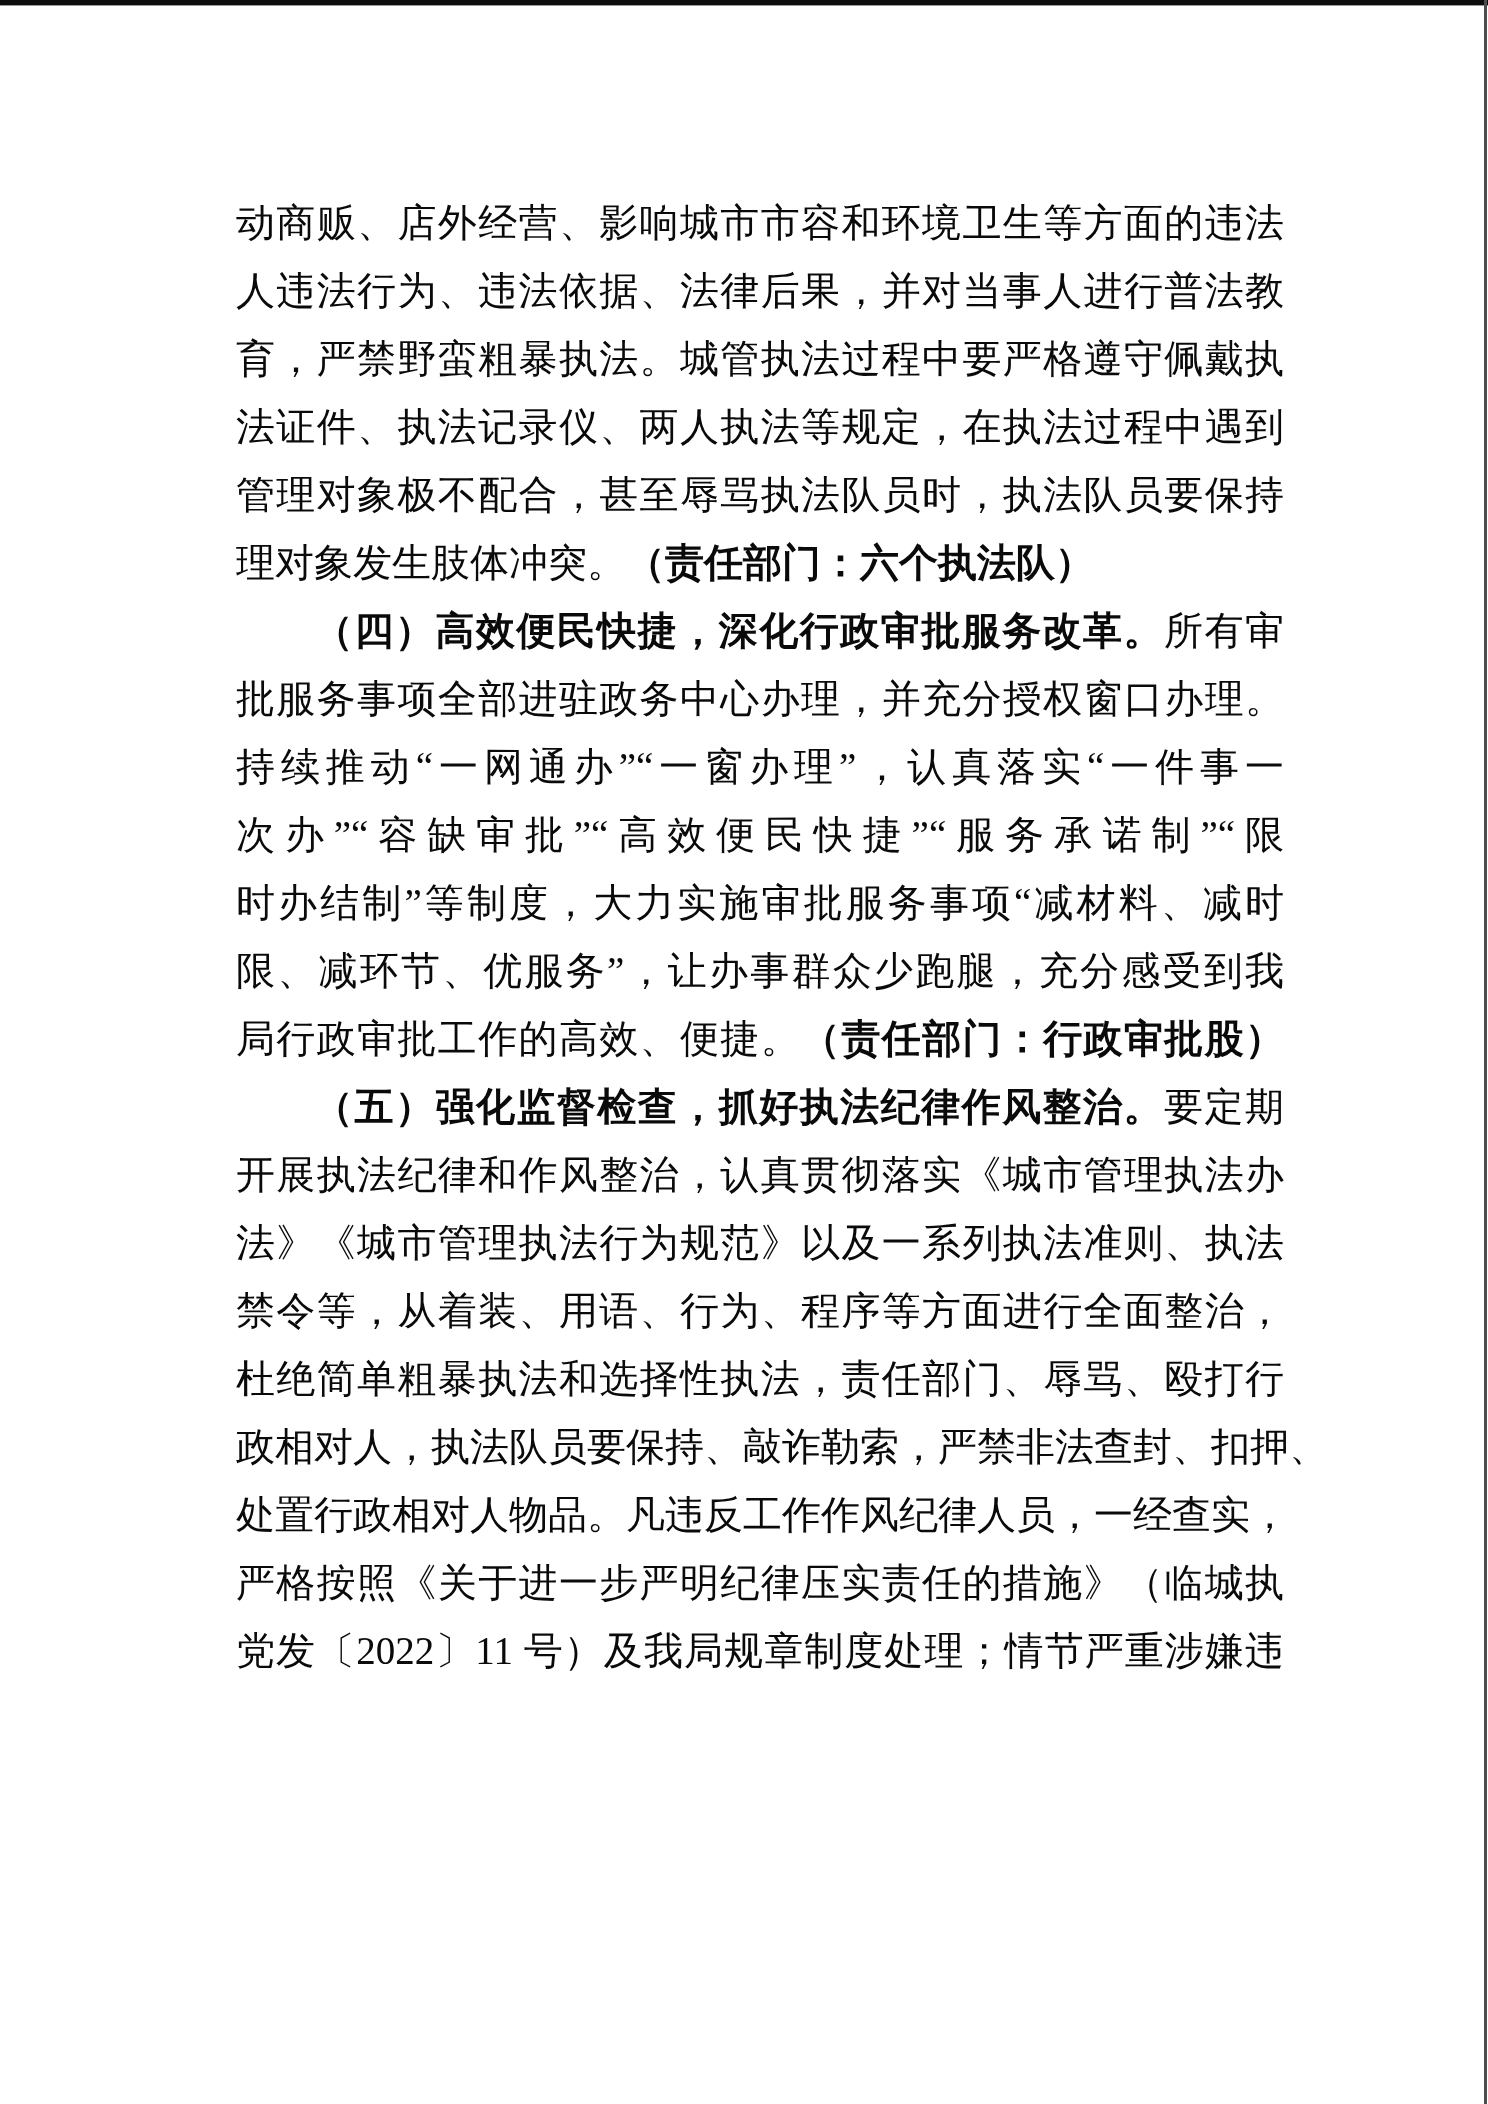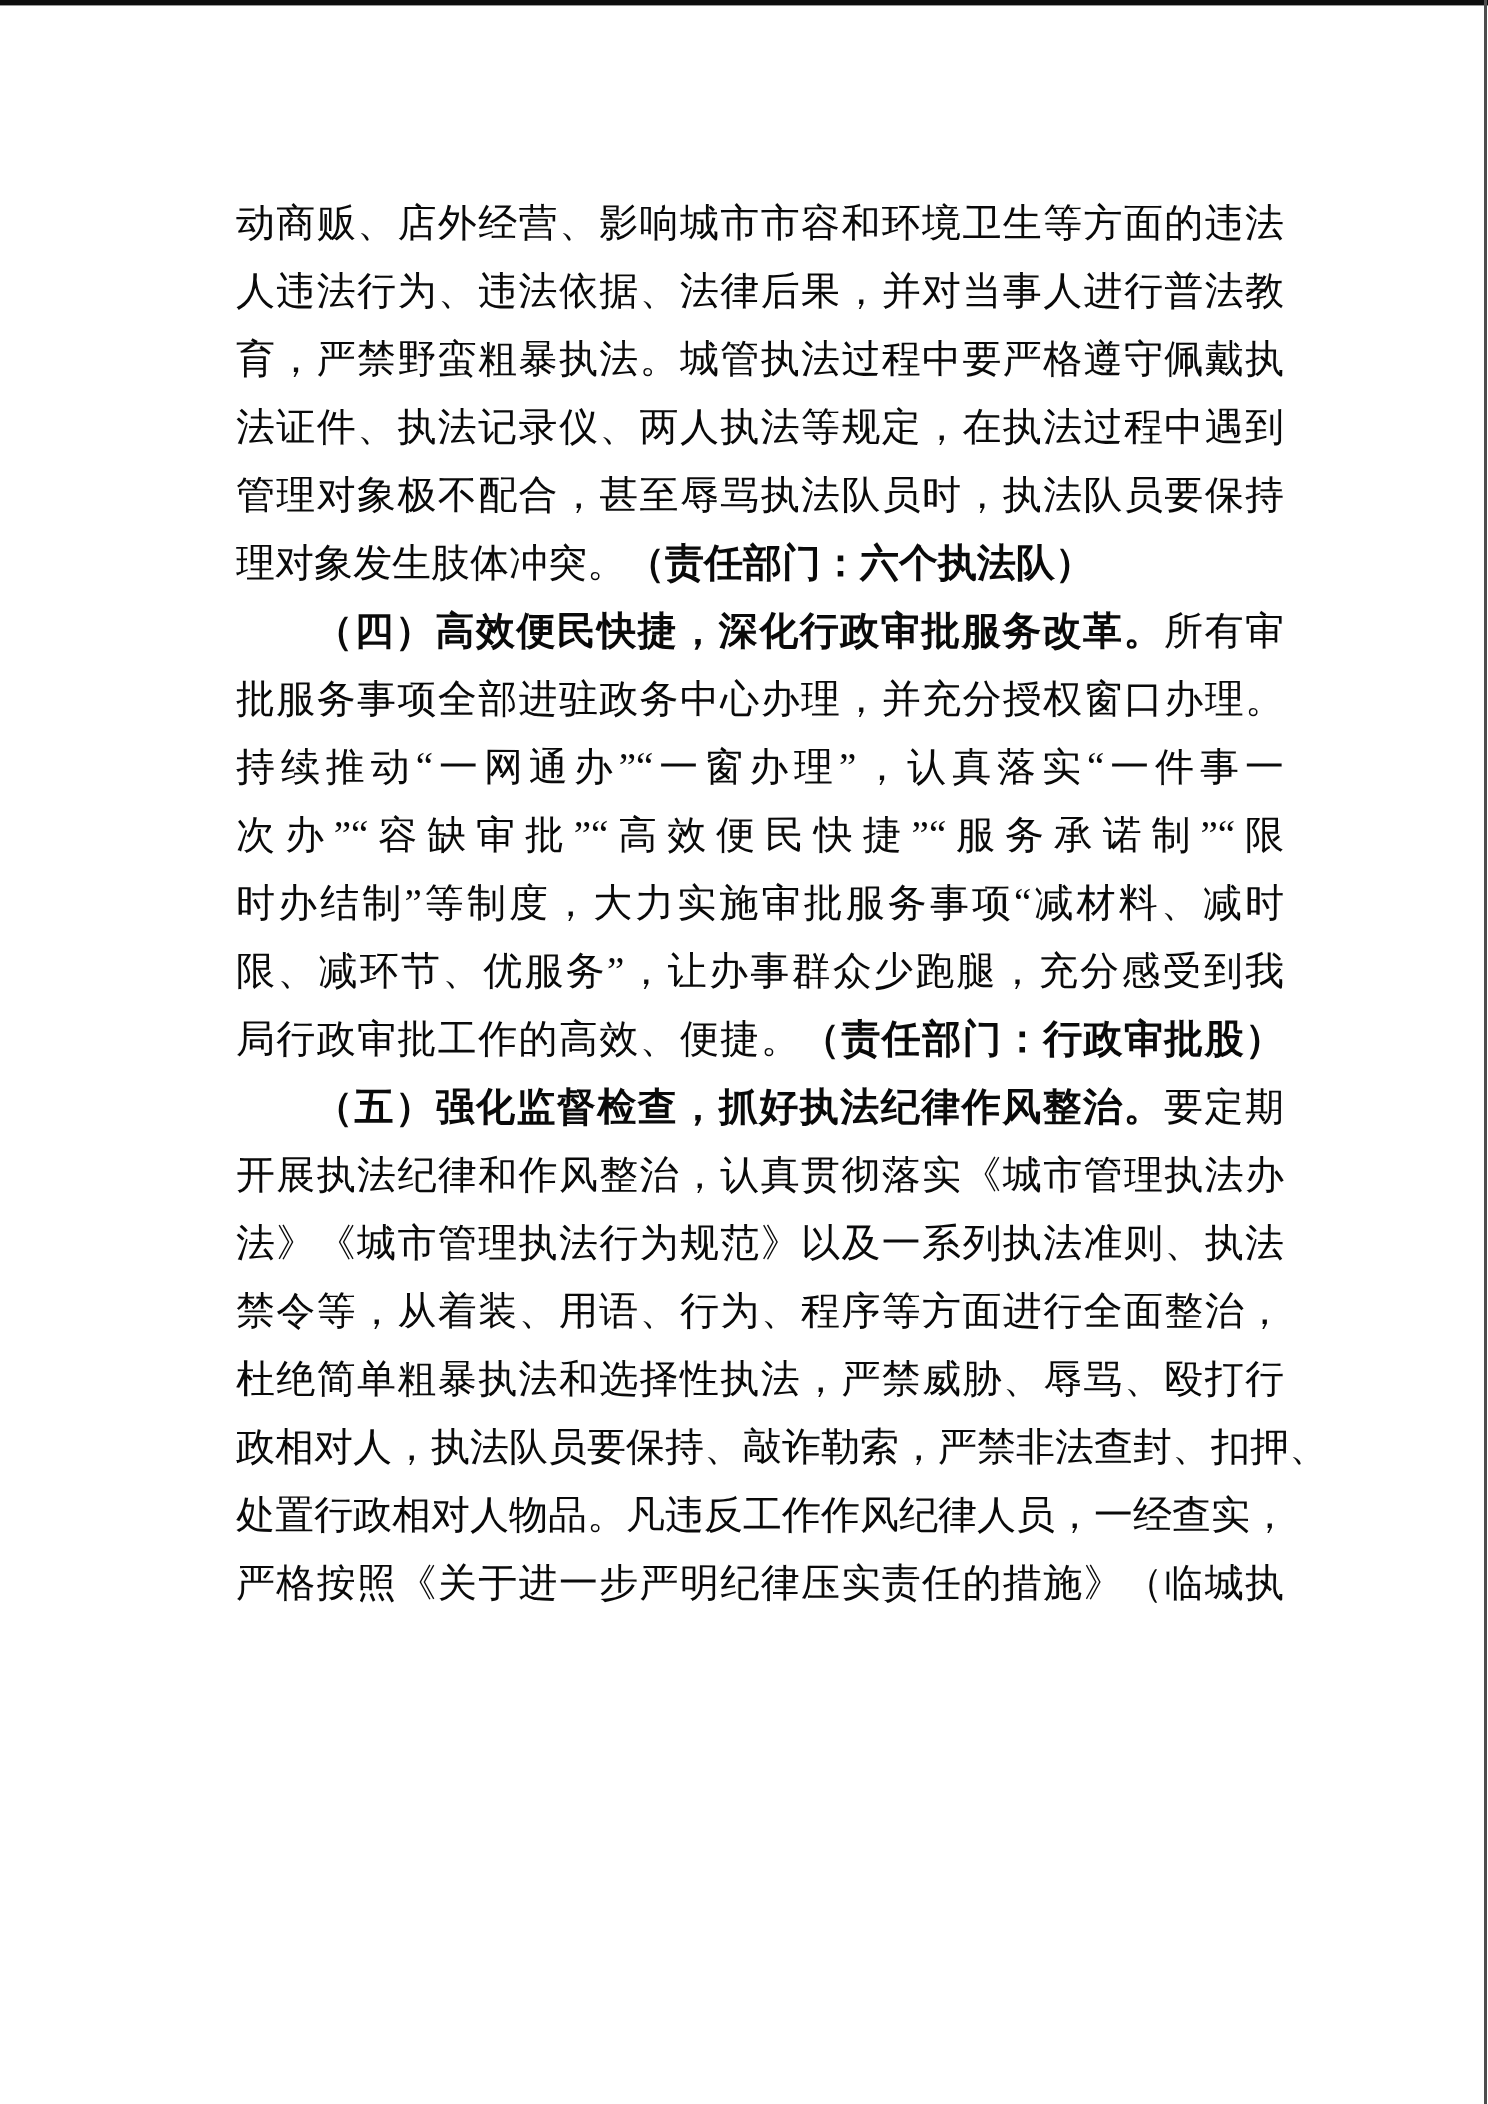--- a/index.html
+++ b/index.html
@@ -77,18 +77,19 @@
       <div class="line"><span class="seg">批服务事项全部进驻政务中心办理，并充分授权窗口办理。</span></div>
       <div class="line"><span class="seg">持续推动“一网通办”“一窗办理”，认真落实“一件事一</span></div>
       <div class="line"><span class="seg">次办”“容缺审批”“高效便民快捷”“服务承诺制”“限</span></div>
       <div class="line"><span class="seg">时办结制”等制度，大力实施审批服务事项“减材料、减时</span></div>
       <div class="line"><span class="seg">限、减环节、优服务”，让办事群众少跑腿，充分感受到我</span></div>
       <div class="line"><span class="seg">局行政审批工作的高效、便捷。</span><span class="seg b">（责任部门：行政审批股）</span></div>
       <div class="line indent"><span class="seg b">（五）强化监督检查，抓好执法纪律作风整治。</span><span class="seg">要定期</span></div>
       <div class="line"><span class="seg">开展执法纪律和作风整治，认真贯彻落实《城市管理执法办</span></div>
       <div class="line"><span class="seg">法》《城市管理执法行为规范》以及一系列执法准则、执法</span></div>
       <div class="line"><span class="seg">禁令等，从着装、用语、行为、程序等方面进行全面整治，</span></div>
-      <div class="line"><span class="seg">杜绝简单粗暴执法和选择性执法，严禁威胁、辱骂、殴打行</span></div>
+      <div class="line"><span class="seg">杜绝简单粗暴执法和选择性执法，责任部门、辱骂、殴打行</span></div>
       <div class="line"><span class="seg">政相对人，执法队员要保持、敲诈勒索，严禁非法查封、扣押、</span></div>
       <div class="line"><span class="seg">处置行政相对人物品。凡违反工作作风纪律人员，一经查实，</span></div>
       <div class="line"><span class="seg">严格按照《关于进一步严明纪律压实责任的措施》（临城执</span></div>
+      <div class="line"><span class="seg">党发〔2022〕11 号）及我局规章制度处理；情节严重涉嫌违</span></div>
     </div>
 </div>
 
 </body></html>

